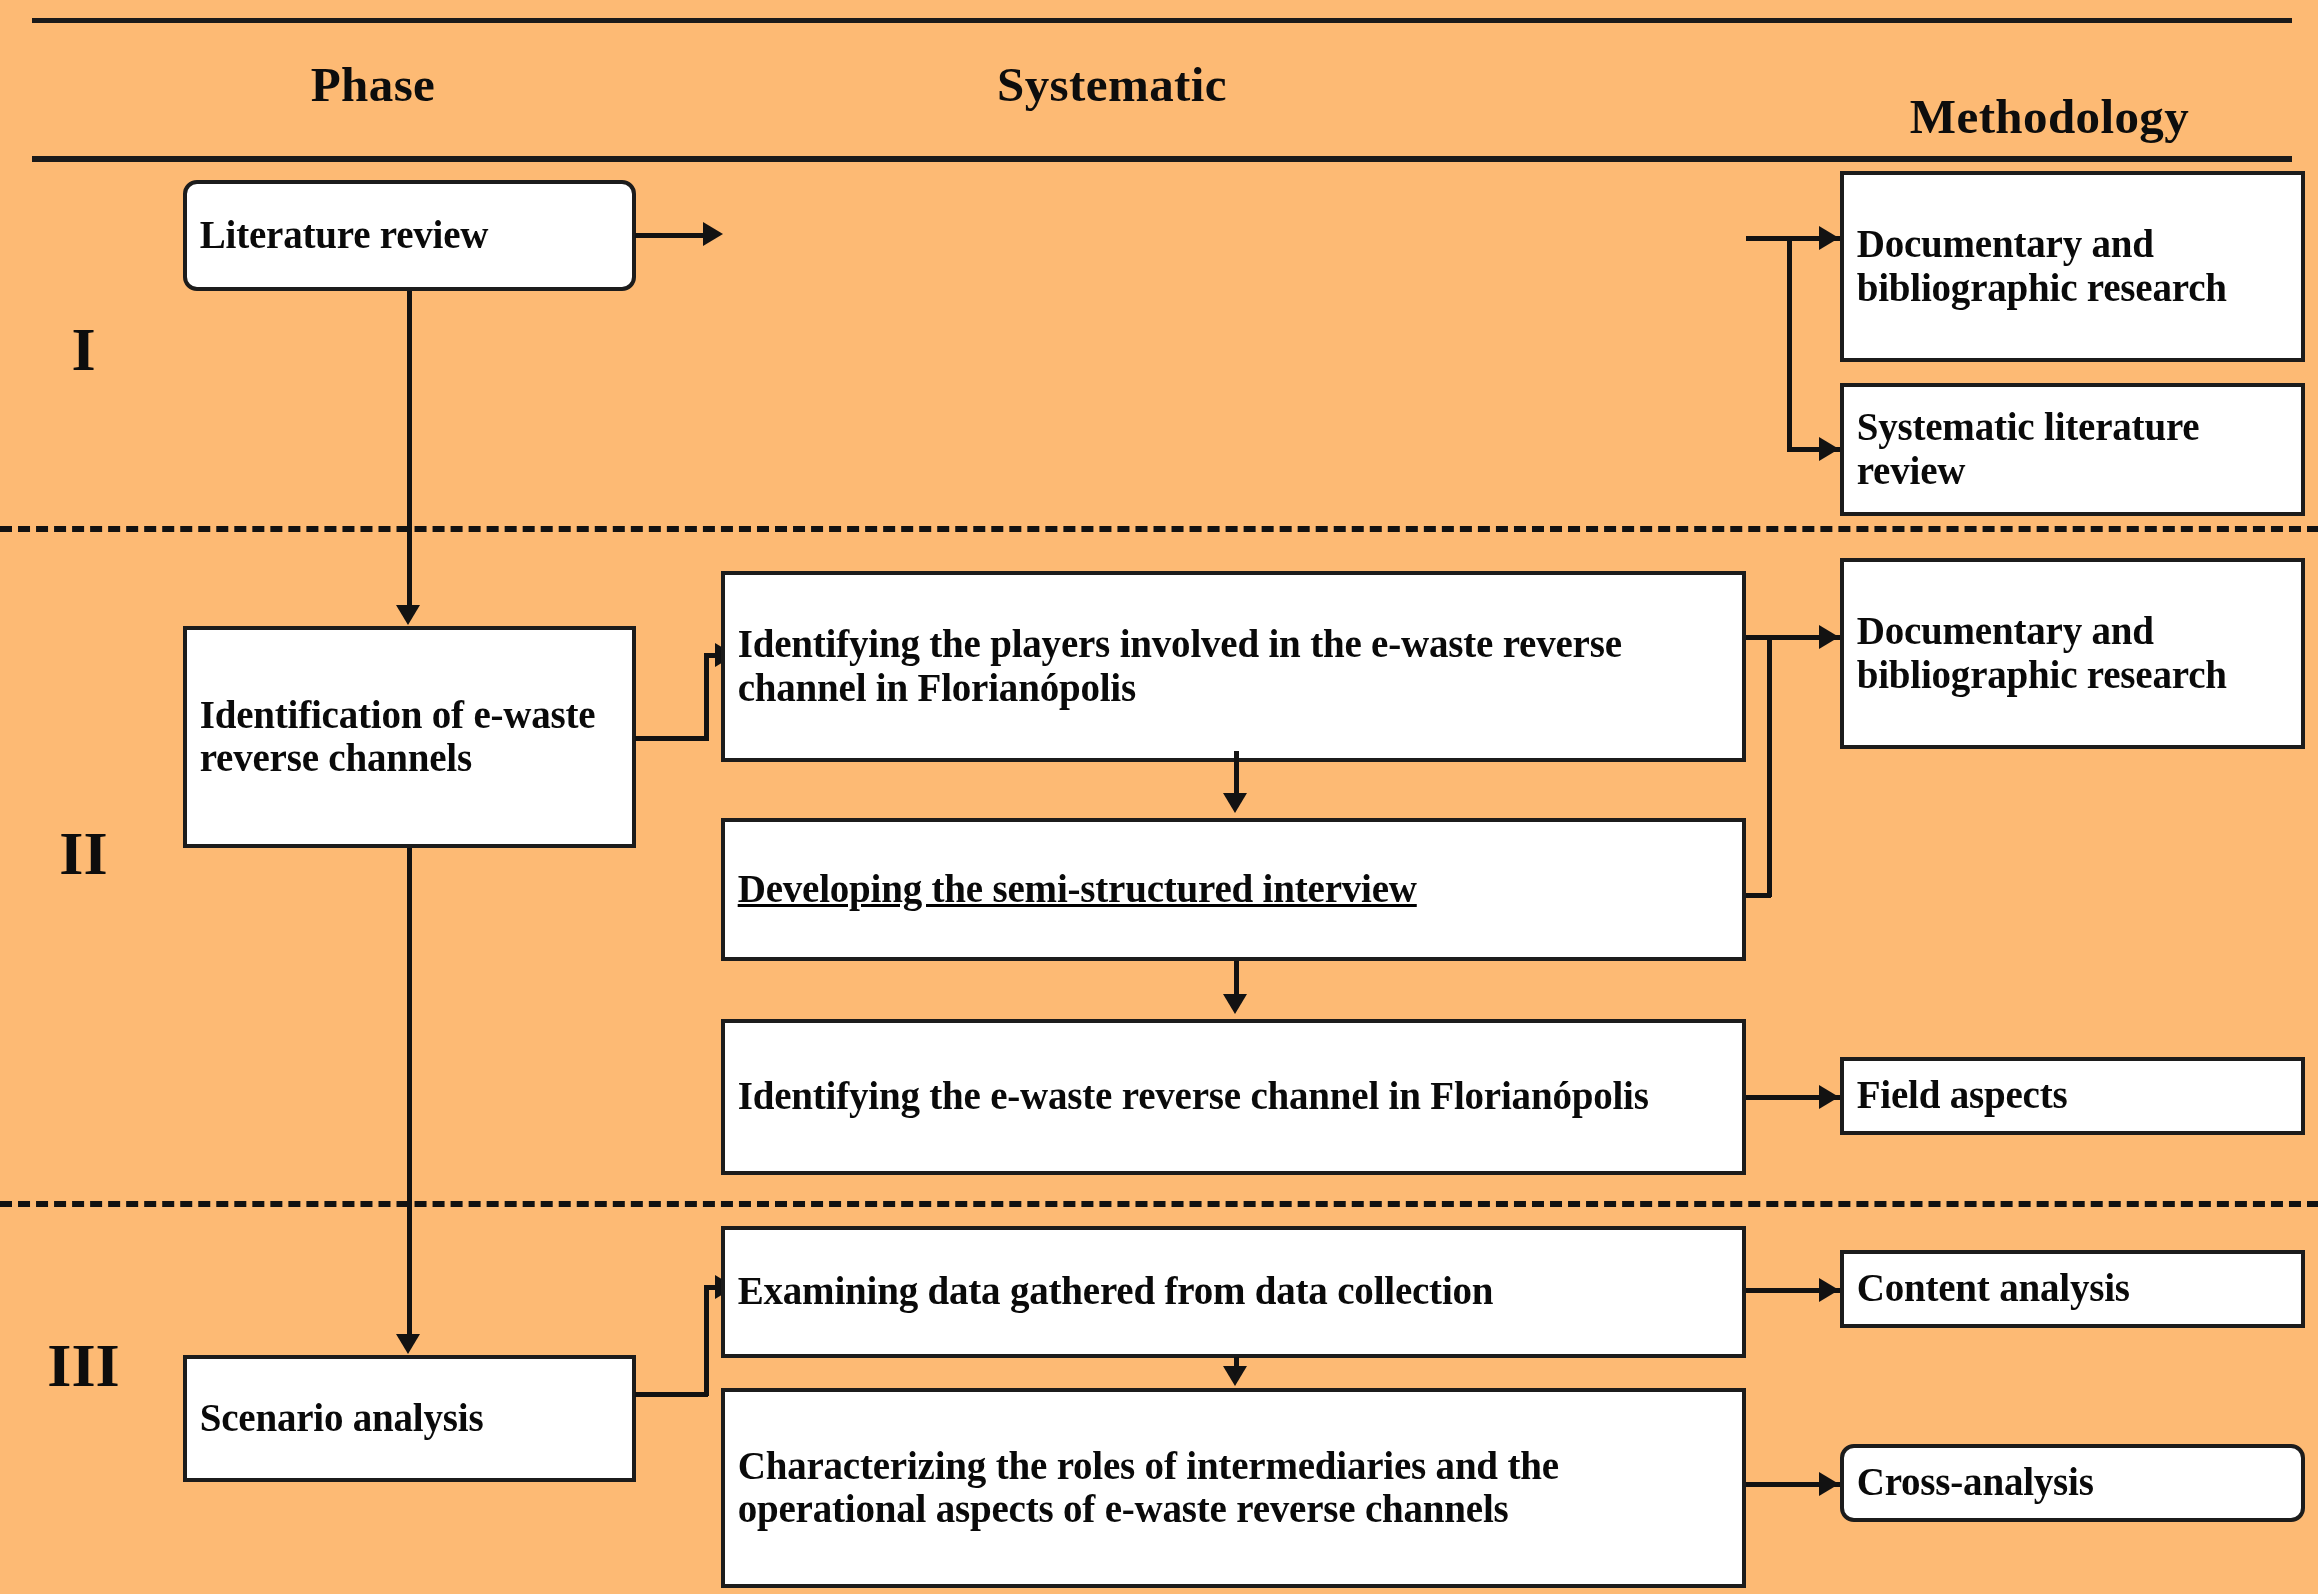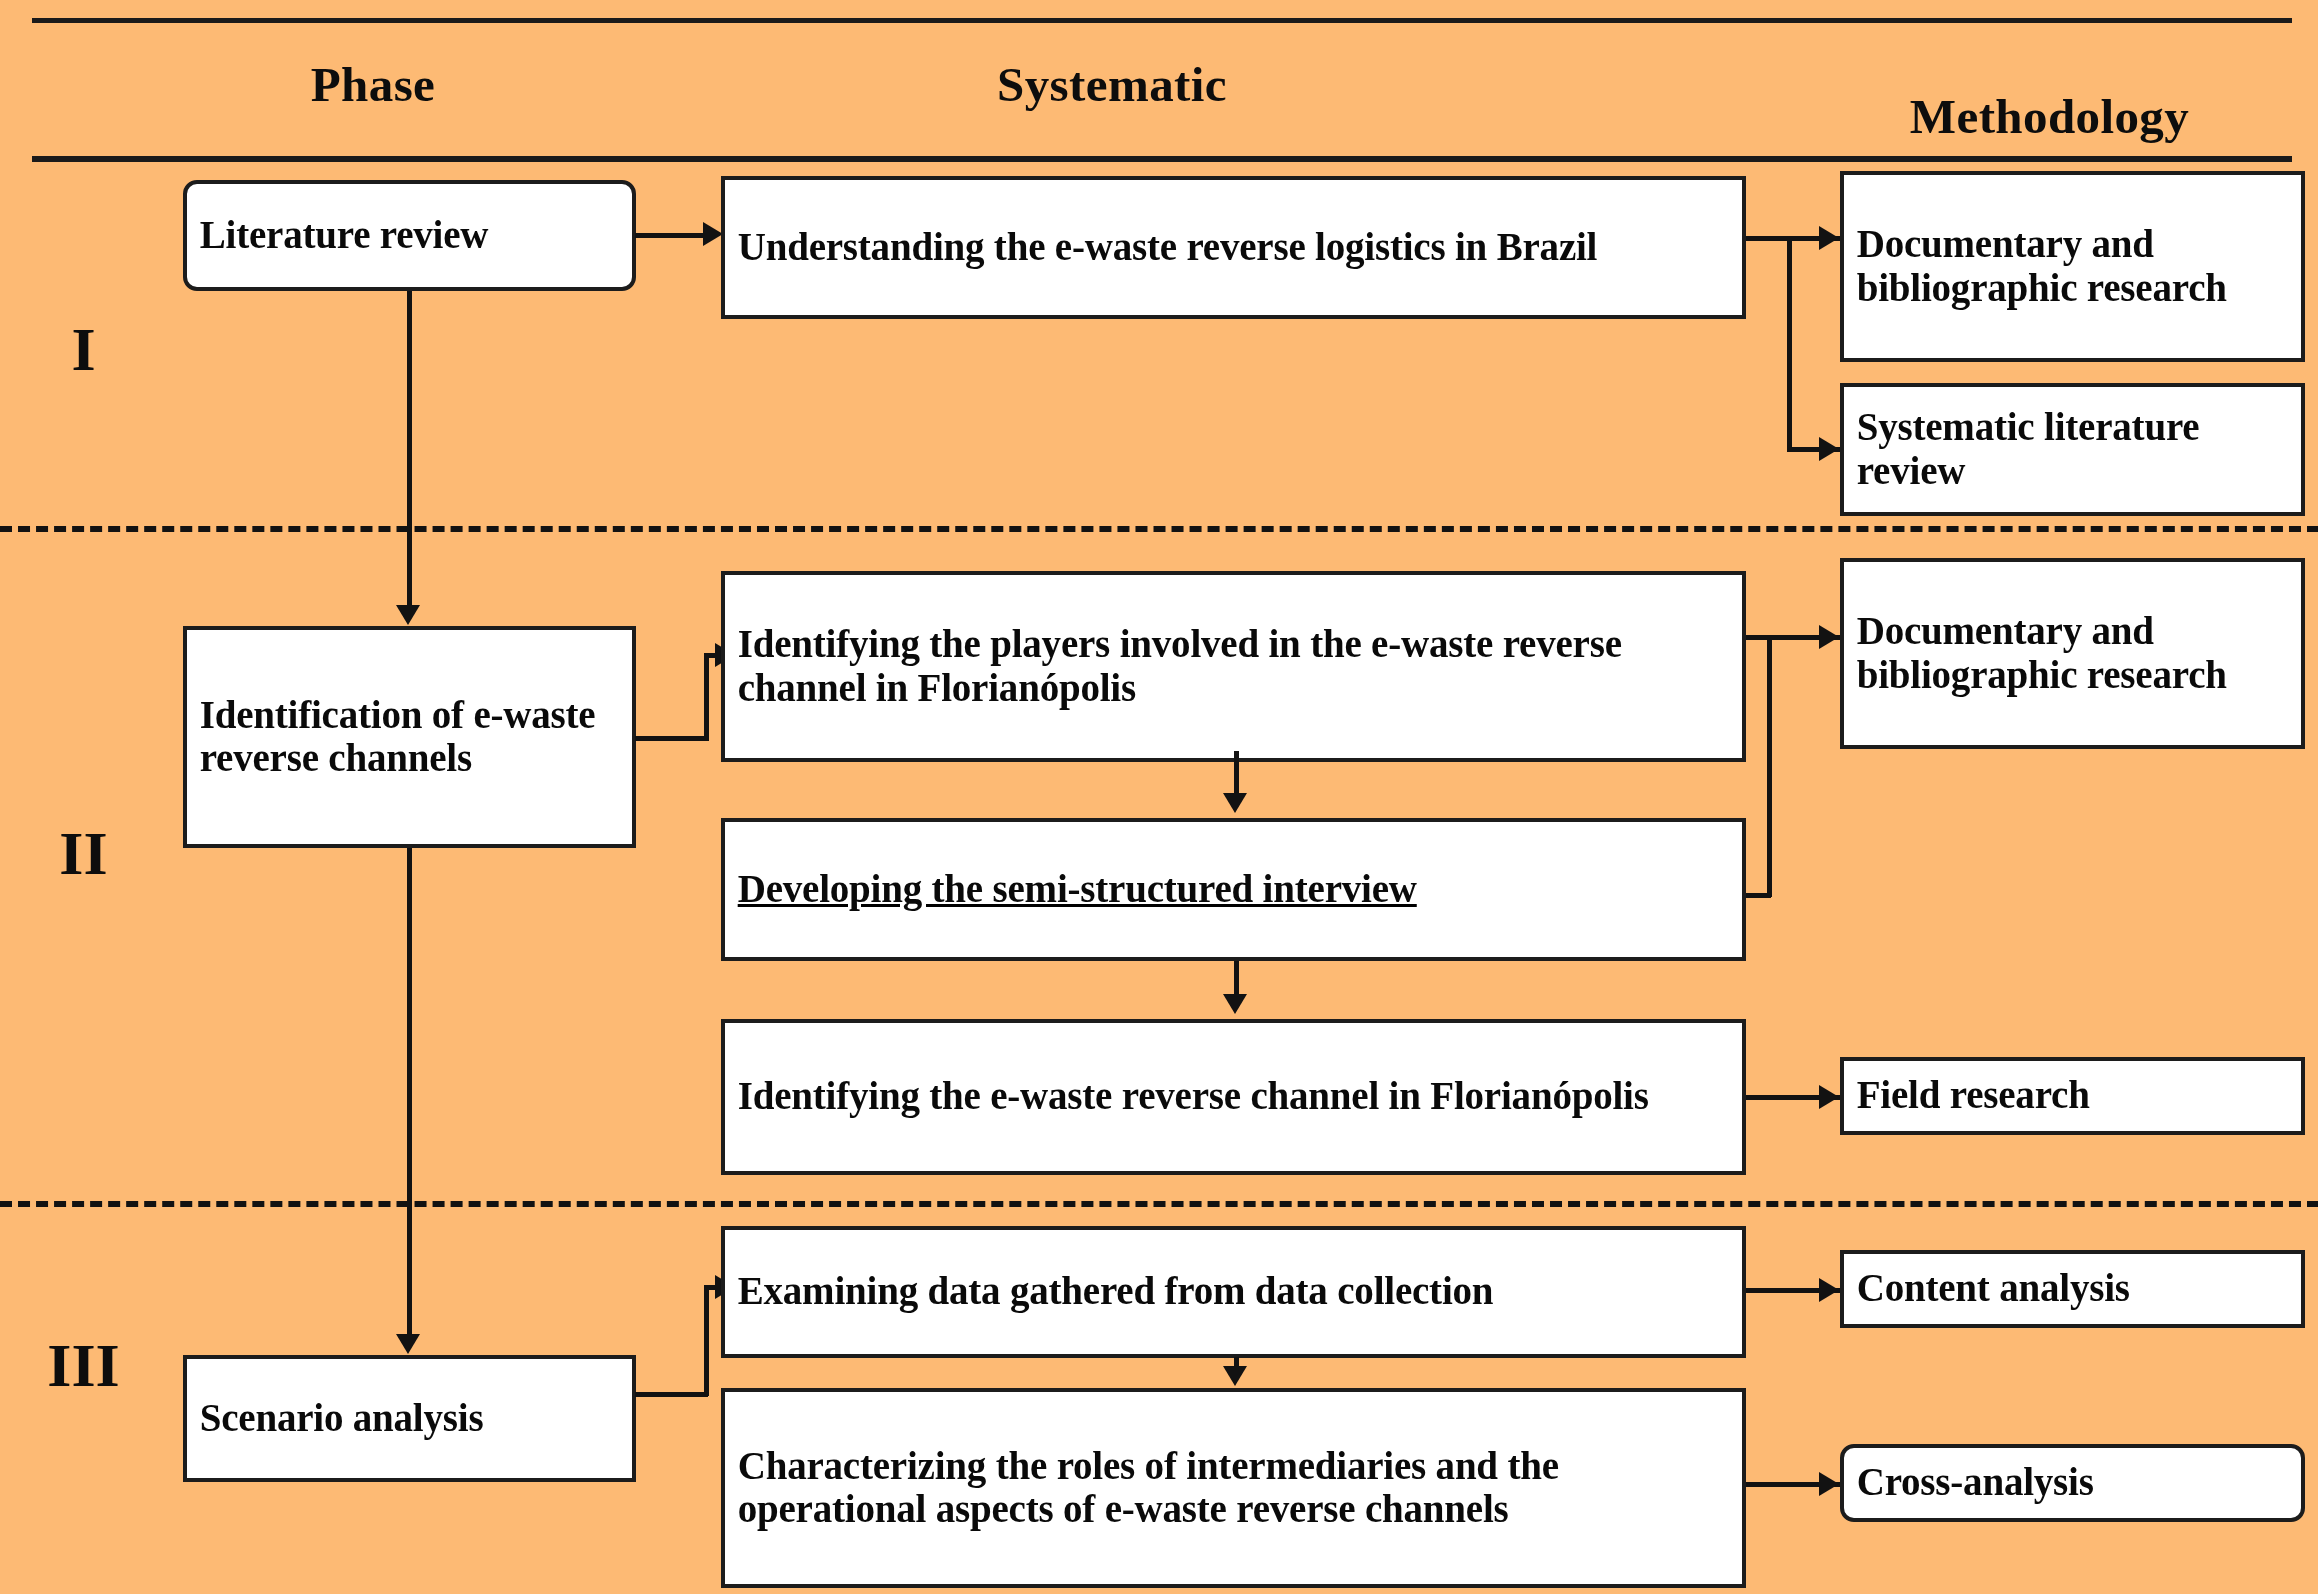--- a/index.html
+++ b/index.html
@@ -121,23 +121,20 @@
   <div class="phase-num" style="left:24px; top:822px; width:119px;">II</div>
   <div class="phase-num" style="left:16px; top:1334px; width:135px;">III</div>
 
   <div class="node" style="left:183px; top:180px; width:453px; height:111px;border-radius:14px;">
     <span class="txt">Literature review</span>
   </div>
 
   <div class="ln-h" style="left:635px; top:233px; width:68px;"></div>
   <div class="arrow-r" style="left:703px; top:222px;"></div>
 
-  <div class="node" style="left:721px; top:176px; width:1025px; height:143px;">
-    <span class="txt">Understanding the e-waste reverse logistics in Brazil</span>
-  </div>
 
   <div class="ln-h" style="left:1746px; top:236px; width:95px;"></div>
   <div class="ln-v" style="left:1787px; top:236px; height:216px;"></div>
   <div class="ln-h" style="left:1787px; top:447px; width:54px;"></div>
   <div class="arrow-r" style="left:1819px; top:226px;"></div>
   <div class="arrow-r" style="left:1819px; top:437px;"></div>
 
   <div class="node" style="left:1840px; top:171px; width:465px; height:191px;">
     <span class="txt">Documentary and bibliographic research</span>
   </div>
@@ -178,21 +175,21 @@
   <div class="ln-h" style="left:1746px; top:893px; width:25.4px;"></div>
   <div class="arrow-r" style="left:1819px; top:625px;"></div>
 
   <div class="ln-h" style="left:1746px; top:1095px; width:97px;"></div>
   <div class="arrow-r" style="left:1819px; top:1085px;"></div>
 
   <div class="node" style="left:1840px; top:558px; width:465px; height:191px;">
     <span class="txt">Documentary and bibliographic research</span>
   </div>
   <div class="node" style="left:1840px; top:1057px; width:465px; height:78px;">
-    <span class="txt">Field research</span>
+    <span class="txt">Field aspects</span>
   </div>
 
   <div class="ln-v" style="left:407px; top:848px; height:492px;"></div>
   <div class="arrow-d" style="left:396px; top:1334px;"></div>
 
   <div class="node" style="left:183px; top:1355px; width:453px; height:127px;">
     <span class="txt">Scenario analysis</span>
   </div>
 
   <div class="ln-h" style="left:635px; top:1392px; width:73px;"></div>

